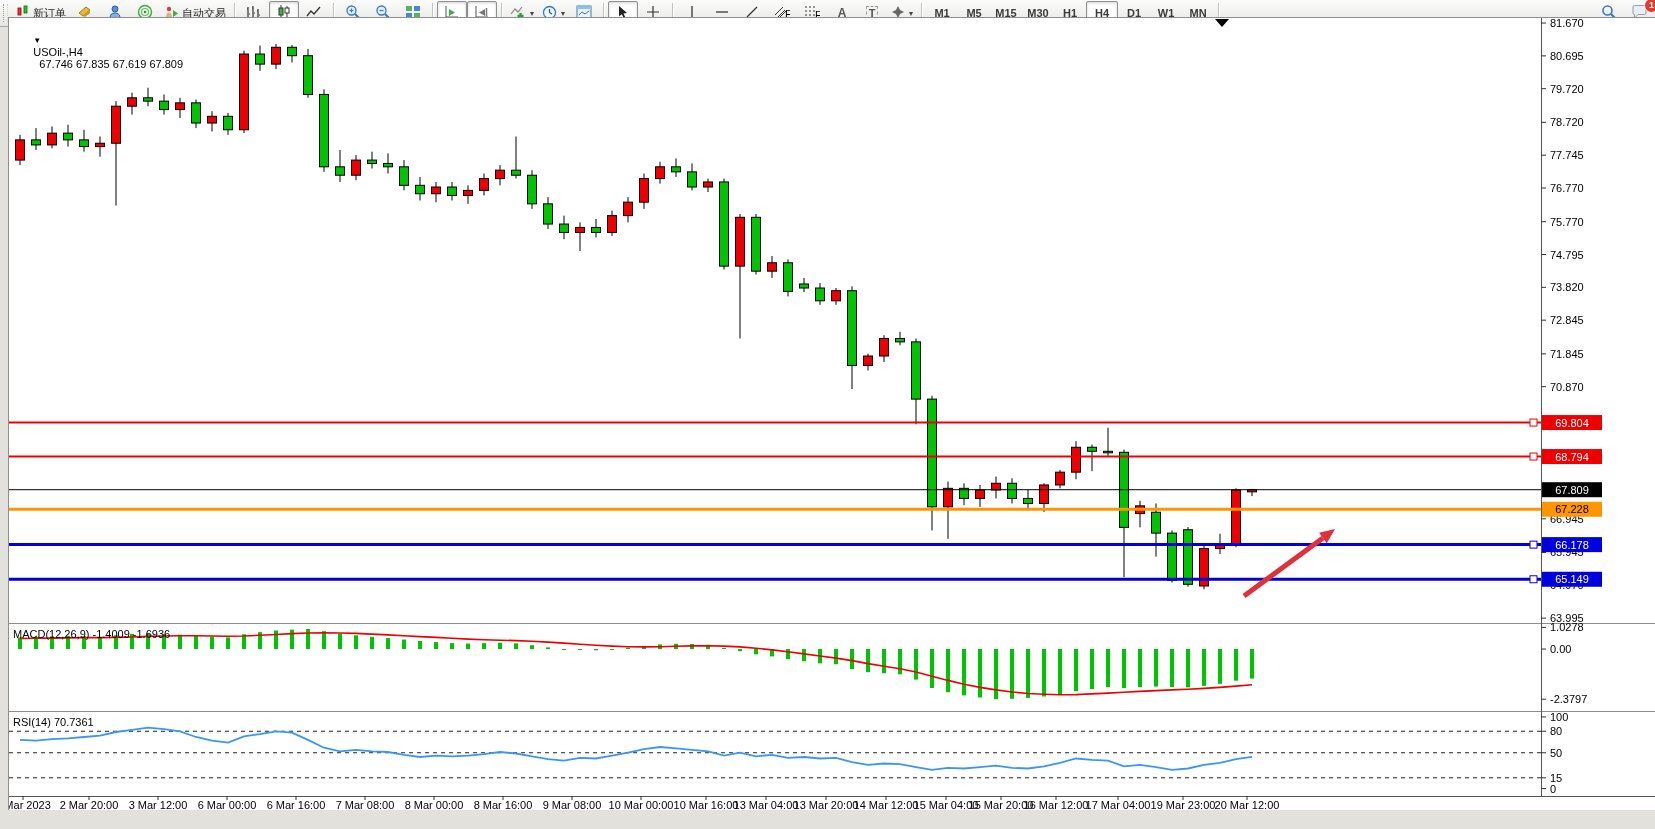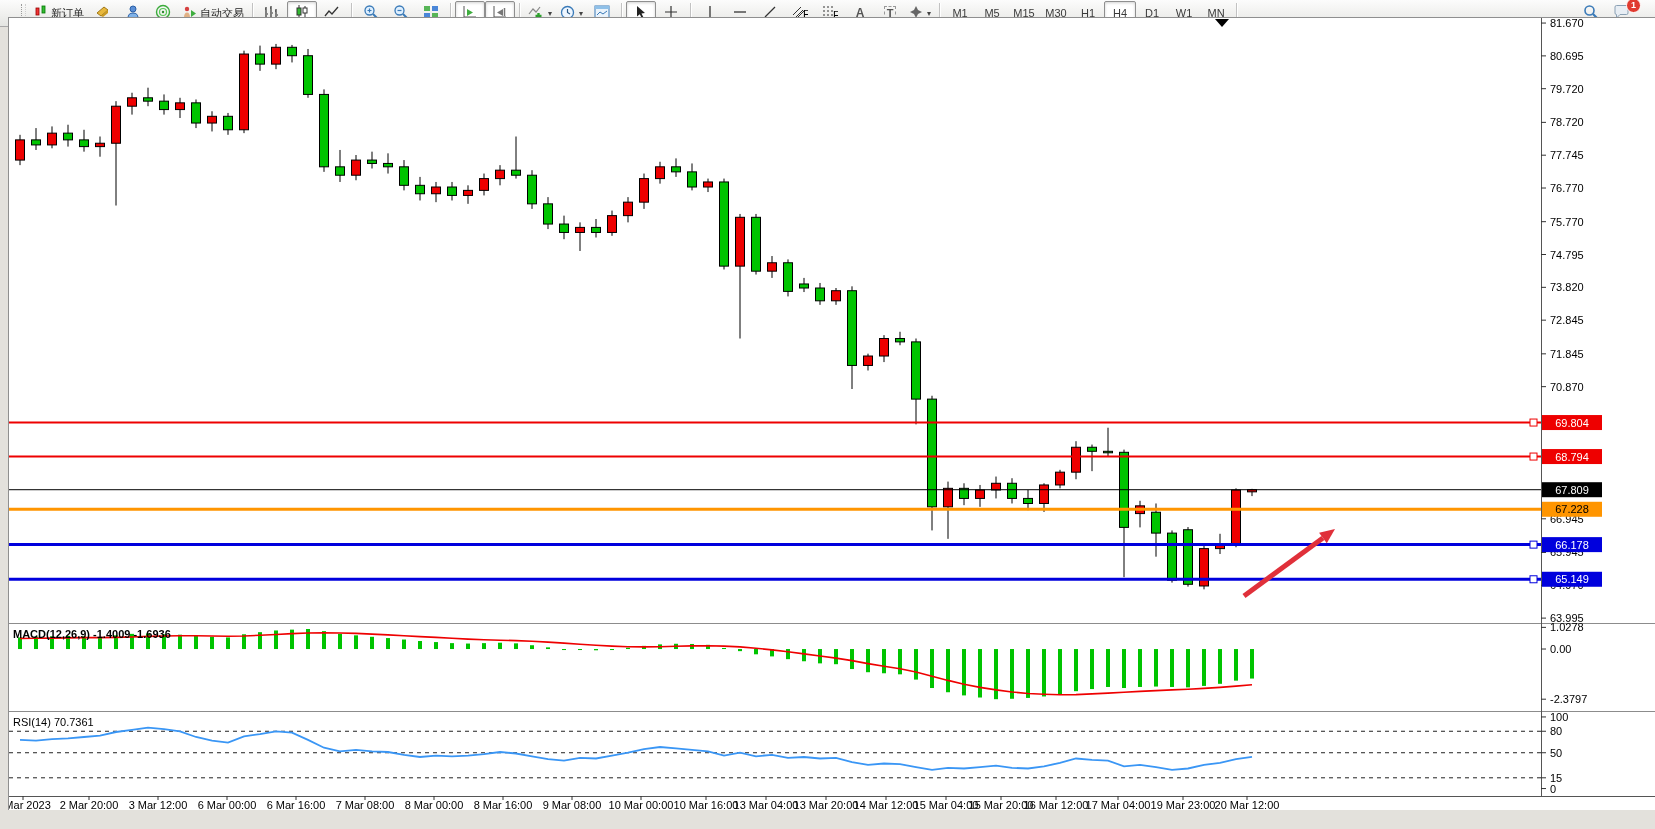--- a/index.html
+++ b/index.html
@@ -1,27 +1,27 @@
 <!DOCTYPE html>
 <html><head>
 <meta charset="utf-8">
 <style>
   html,body{margin:0;padding:0;background:#bdb9b1;font-family:"Liberation Sans",sans-serif;}
   .window{position:relative;width:1655px;height:829px;background:#e3e1dc;overflow:hidden;}
   
   .toolbar{position:absolute;left:0;top:0;width:1655px;height:27px;
     background:linear-gradient(#fcfcfc,#f0f0ee 55%,#e4e5e2);border-bottom:1px solid #a8a8a8;
-    display:flex;align-items:center;padding:0 19px;box-sizing:border-box;}
+    display:flex;align-items:center;padding:0 1px;box-sizing:border-box;}
   .grip{width:3px;height:18px;border-left:1px dotted #9a9a9a;border-right:1px dotted #cfcfcf;margin:0 4px 0 2px;}
   .sep{width:1px;height:20px;background:#c2c2c2;margin:0 4px;box-shadow:1px 0 0 #fff;}
   .tbtn{height:22px;min-width:22px;display:flex;align-items:center;justify-content:center;
     border:1px solid transparent;border-radius:2px;font-size:11px;color:#222;padding:0 3px;gap:3px;cursor:default;}
   .tbtn.active{border:1px solid #8f8f8f;background:#fff;box-shadow:inset 0 1px 3px rgba(0,0,0,.18);text-align:center;}
   .tbtn .caret{font-size:8px;color:#444;margin-left:1px;}
-  .tf{font-weight:normal;color:#3a3a3a;min-width:24px;justify-content:center;}
+  .tf{font-weight:bold;color:#3a3a3a;min-width:24px;justify-content:center;}
   .toolbar .right{margin-left:auto;display:flex;align-items:center;}
   .chatwrap{position:relative;}
   .badge{position:absolute;top:-4px;right:-6px;background:#e03a2f;color:#fff;font-size:9px;font-weight:bold;
     border-radius:8px;min-width:13px;height:13px;line-height:13px;text-align:center;border:1px solid #fff;}
   
   .chart-region{position:absolute;left:8px;top:17px;width:1647px;height:792px;background:#fff;
     border-left:1px solid #8f8f8f;border-top:1px solid #8f8f8f;box-sizing:content-box;}
   .overlay{position:absolute;font-size:11px;color:#000;white-space:pre;z-index:5;}
   #chart-svg{position:absolute;left:0;top:0;}
   svg text{font-family:"Liberation Sans",sans-serif;font-size:11px;fill:#000;}
@@ -683,18 +683,23 @@
           <text x="1047" y="791" text-anchor="middle">16 Mar 12:00</text>
           <line x1="1109" y1="778" x2="1109" y2="782" stroke="#333"></line>
           <text x="1109" y="791" text-anchor="middle">17 Mar 04:00</text>
           <line x1="1174" y1="778" x2="1174" y2="782" stroke="#333"></line>
           <text x="1174" y="791" text-anchor="middle">19 Mar 23:00</text>
           <line x1="1238" y1="778" x2="1238" y2="782" stroke="#333"></line>
           <text x="1238" y="791" text-anchor="middle">20 Mar 12:00</text>
         </g>
       </svg>
 
-
-    <div class="overlay" style="left:4px;top:610px;font-weight:bold;">MACD(12,26,9) -1.4009 -1.6936</div>
+    <div class="overlay" style="left:6px;top:4px;">
+      <span style="font-size:8px;vertical-align:1px;">▼</span>
+      <span>USOil-,H4</span>
+      <span style="margin-left:6px;">67.746 67.835 67.619 67.809</span>
+    </div>
+
+    <div class="overlay" style="left:4px;top:610px;">MACD(12,26,9) -1.4009 -1.6936</div>
     <div class="overlay" style="left:4px;top:698px;">RSI(14) 70.7361</div>
   </div>
 
 </div>
 
 </body></html>

